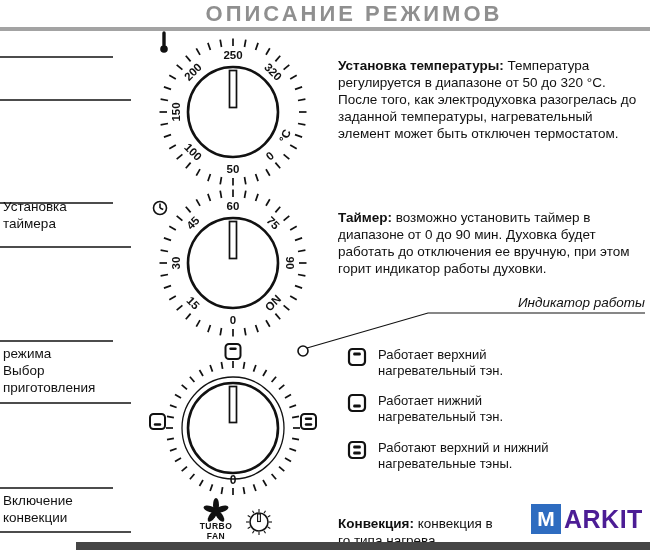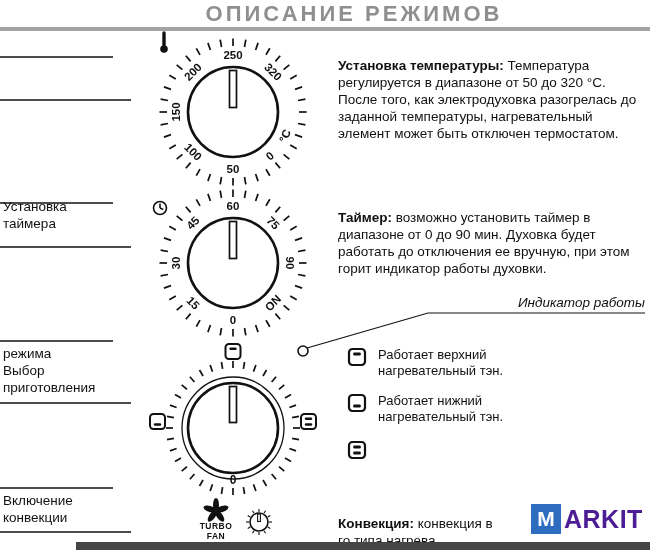--- a/index.html
+++ b/index.html
@@ -300,20 +300,21 @@
 
   <p class="rtext" style="left:325px;top:196px;width:300px;">
     <b>Таймер:</b>
     <span>возможно установить таймер в диапазоне от 0 до 90 мин. Духовка будет работать до отключения ее вручную, при этом горит индикатор работы духовки.</span>
   </p>
 
   <div class="indicator-label">Индикатор работы</div>
 
   <div class="legend-text" style="left:378px;top:393px;width:150px;">Работает нижний нагревательный тэн.</div>
   <div class="legend-text" style="left:378px;top:347px;width:150px;">Работает верхний нагревательный тэн.</div>
+  <div class="legend-text" style="left:378px;top:440px;width:212px;">Работают верхний и нижний нагревательные тэны.</div>
 
   <p class="rtext" style="left:325px;top:502px;width:210px;">
     <b>Конвекция:</b>
     <span>конвекция в</span><br>
     <span>го типа нагрева.</span>
   </p>
 
   <div class="fanlabel" style="left:186px;top:521px;">
     <div>TURBO</div>
     <div>FAN</div>

